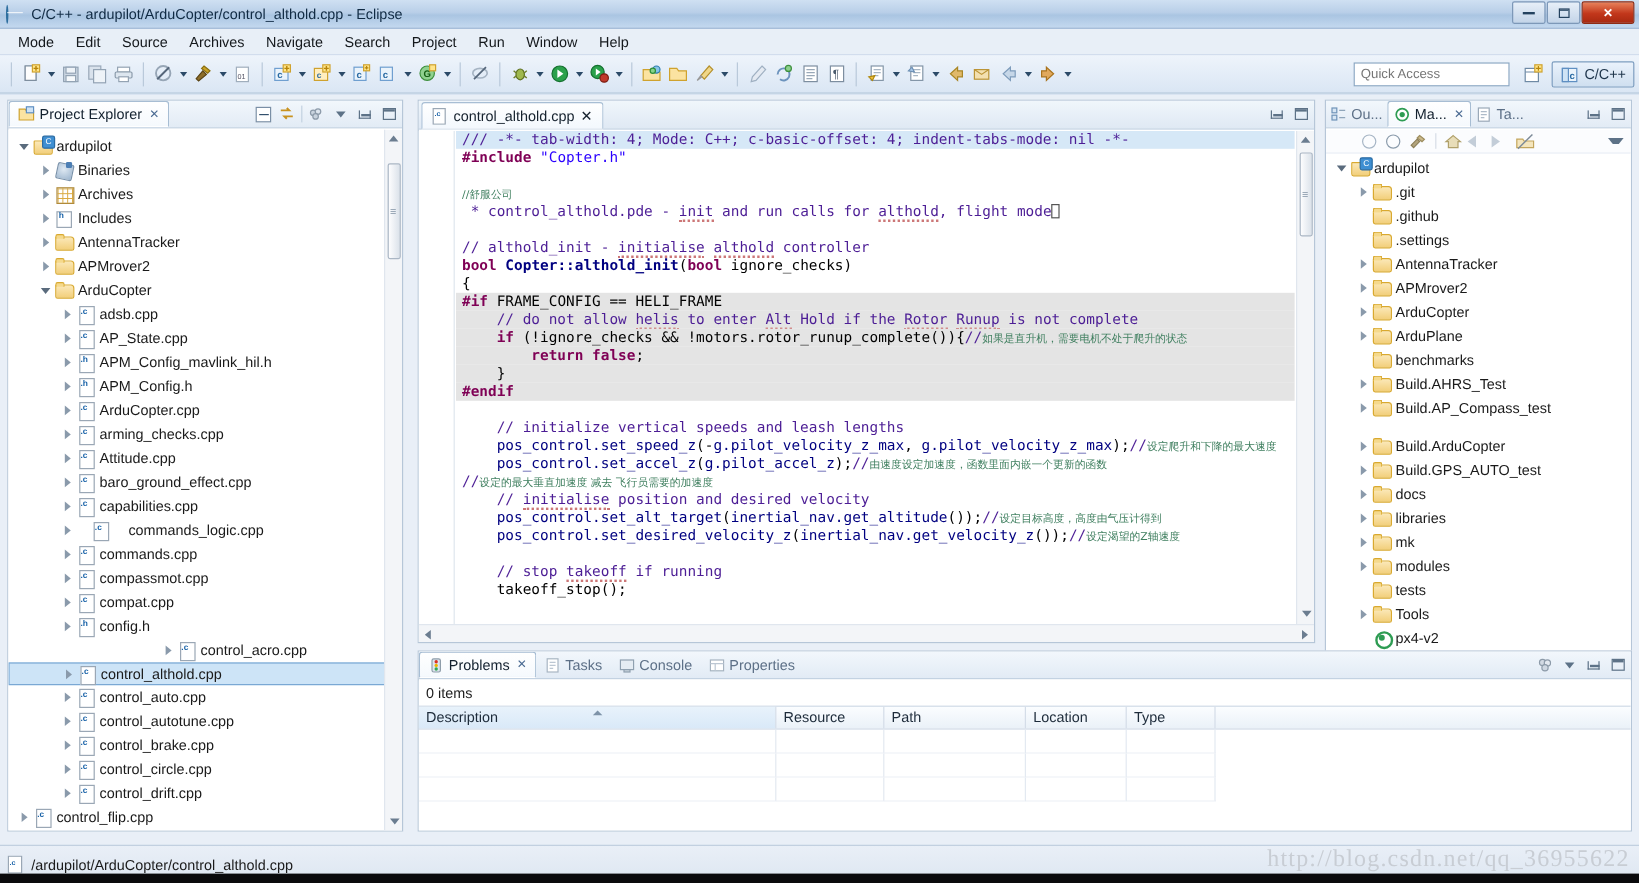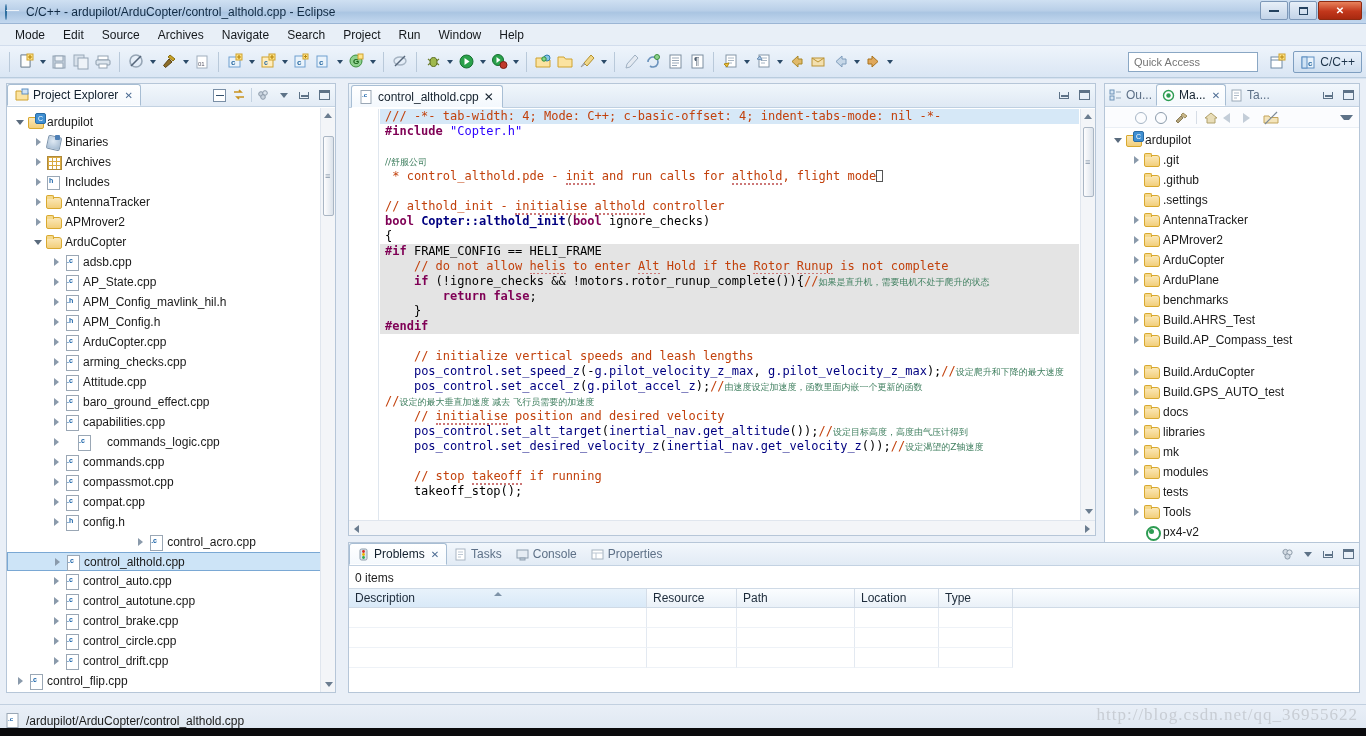--- a/index.html
+++ b/index.html
@@ -280,21 +280,21 @@
   }
   .code {
     position: absolute; left: 31px; top: 0; right: 16px; bottom: 16px;
     font-family: "DejaVu Sans Mono", "Liberation Mono", monospace;
     font-size: 12px; line-height: 15px; white-space: pre; overflow: hidden;
     color: #000;
   }
   .code .ln { height: 15px; padding-left: 5px; position: relative; }
   .code .ln.hl { background: #e4e4e4; }
   .code .ln.sel { background: #d6e8f7; }
-  .cm  { color: #c2410c; }   
+  .cm  { color: #4c1d95; }   
   .kw  { color: #7f0055; font-weight: bold; }  
   .pp  { color: #7f0055; font-weight: bold; }  
   .str { color: #2a00ff; }
   .blue { color: #000080; }
   .cjk { font-family: "DejaVu Sans", sans-serif; font-size: 9px; color: #3f7f5f; }
   .squig { border-bottom: 2px dotted #c77; padding-bottom: 0; }
   .caretbox { display:inline-block; width: 7px; height: 12px; border: 1px solid #555; vertical-align: -2px; }
 
   
   .ptable-head {
@@ -316,21 +316,21 @@
   
   .statusbar {
     position: absolute; left: 0; right: 0; bottom: 0; height: 32px;
     background: linear-gradient(to bottom, #e9eff7, #dde6f1);
     border-top: 1px solid #c2d0e0;
     display: flex; align-items: center; padding-left: 6px; gap: 6px;
   }
   .statusbar .sb-text { font-size: 12px; color: #1b1b1b; }
   .watermark {
     position: absolute; right: 8px; top: 0;
-    font-family: "Liberation Serif", serif; font-size: 17px; color: #c8cdd4; letter-spacing: 1px;
+    font-family: "Liberation Serif", serif; font-size: 20px; color: #c8cdd4; letter-spacing: 1px;
   }
   .taskbar {
     position: absolute; left: 0; right: 0; bottom: 0; height: 8px; background: #0a0a0c;
   }
 
   
   .ovtoolbar {
     height: 20px; display: flex; align-items: center; gap: 3px; padding-left: 28px;
     background: #fbfcfe; border-bottom: 1px solid #eaeff5;
   }

